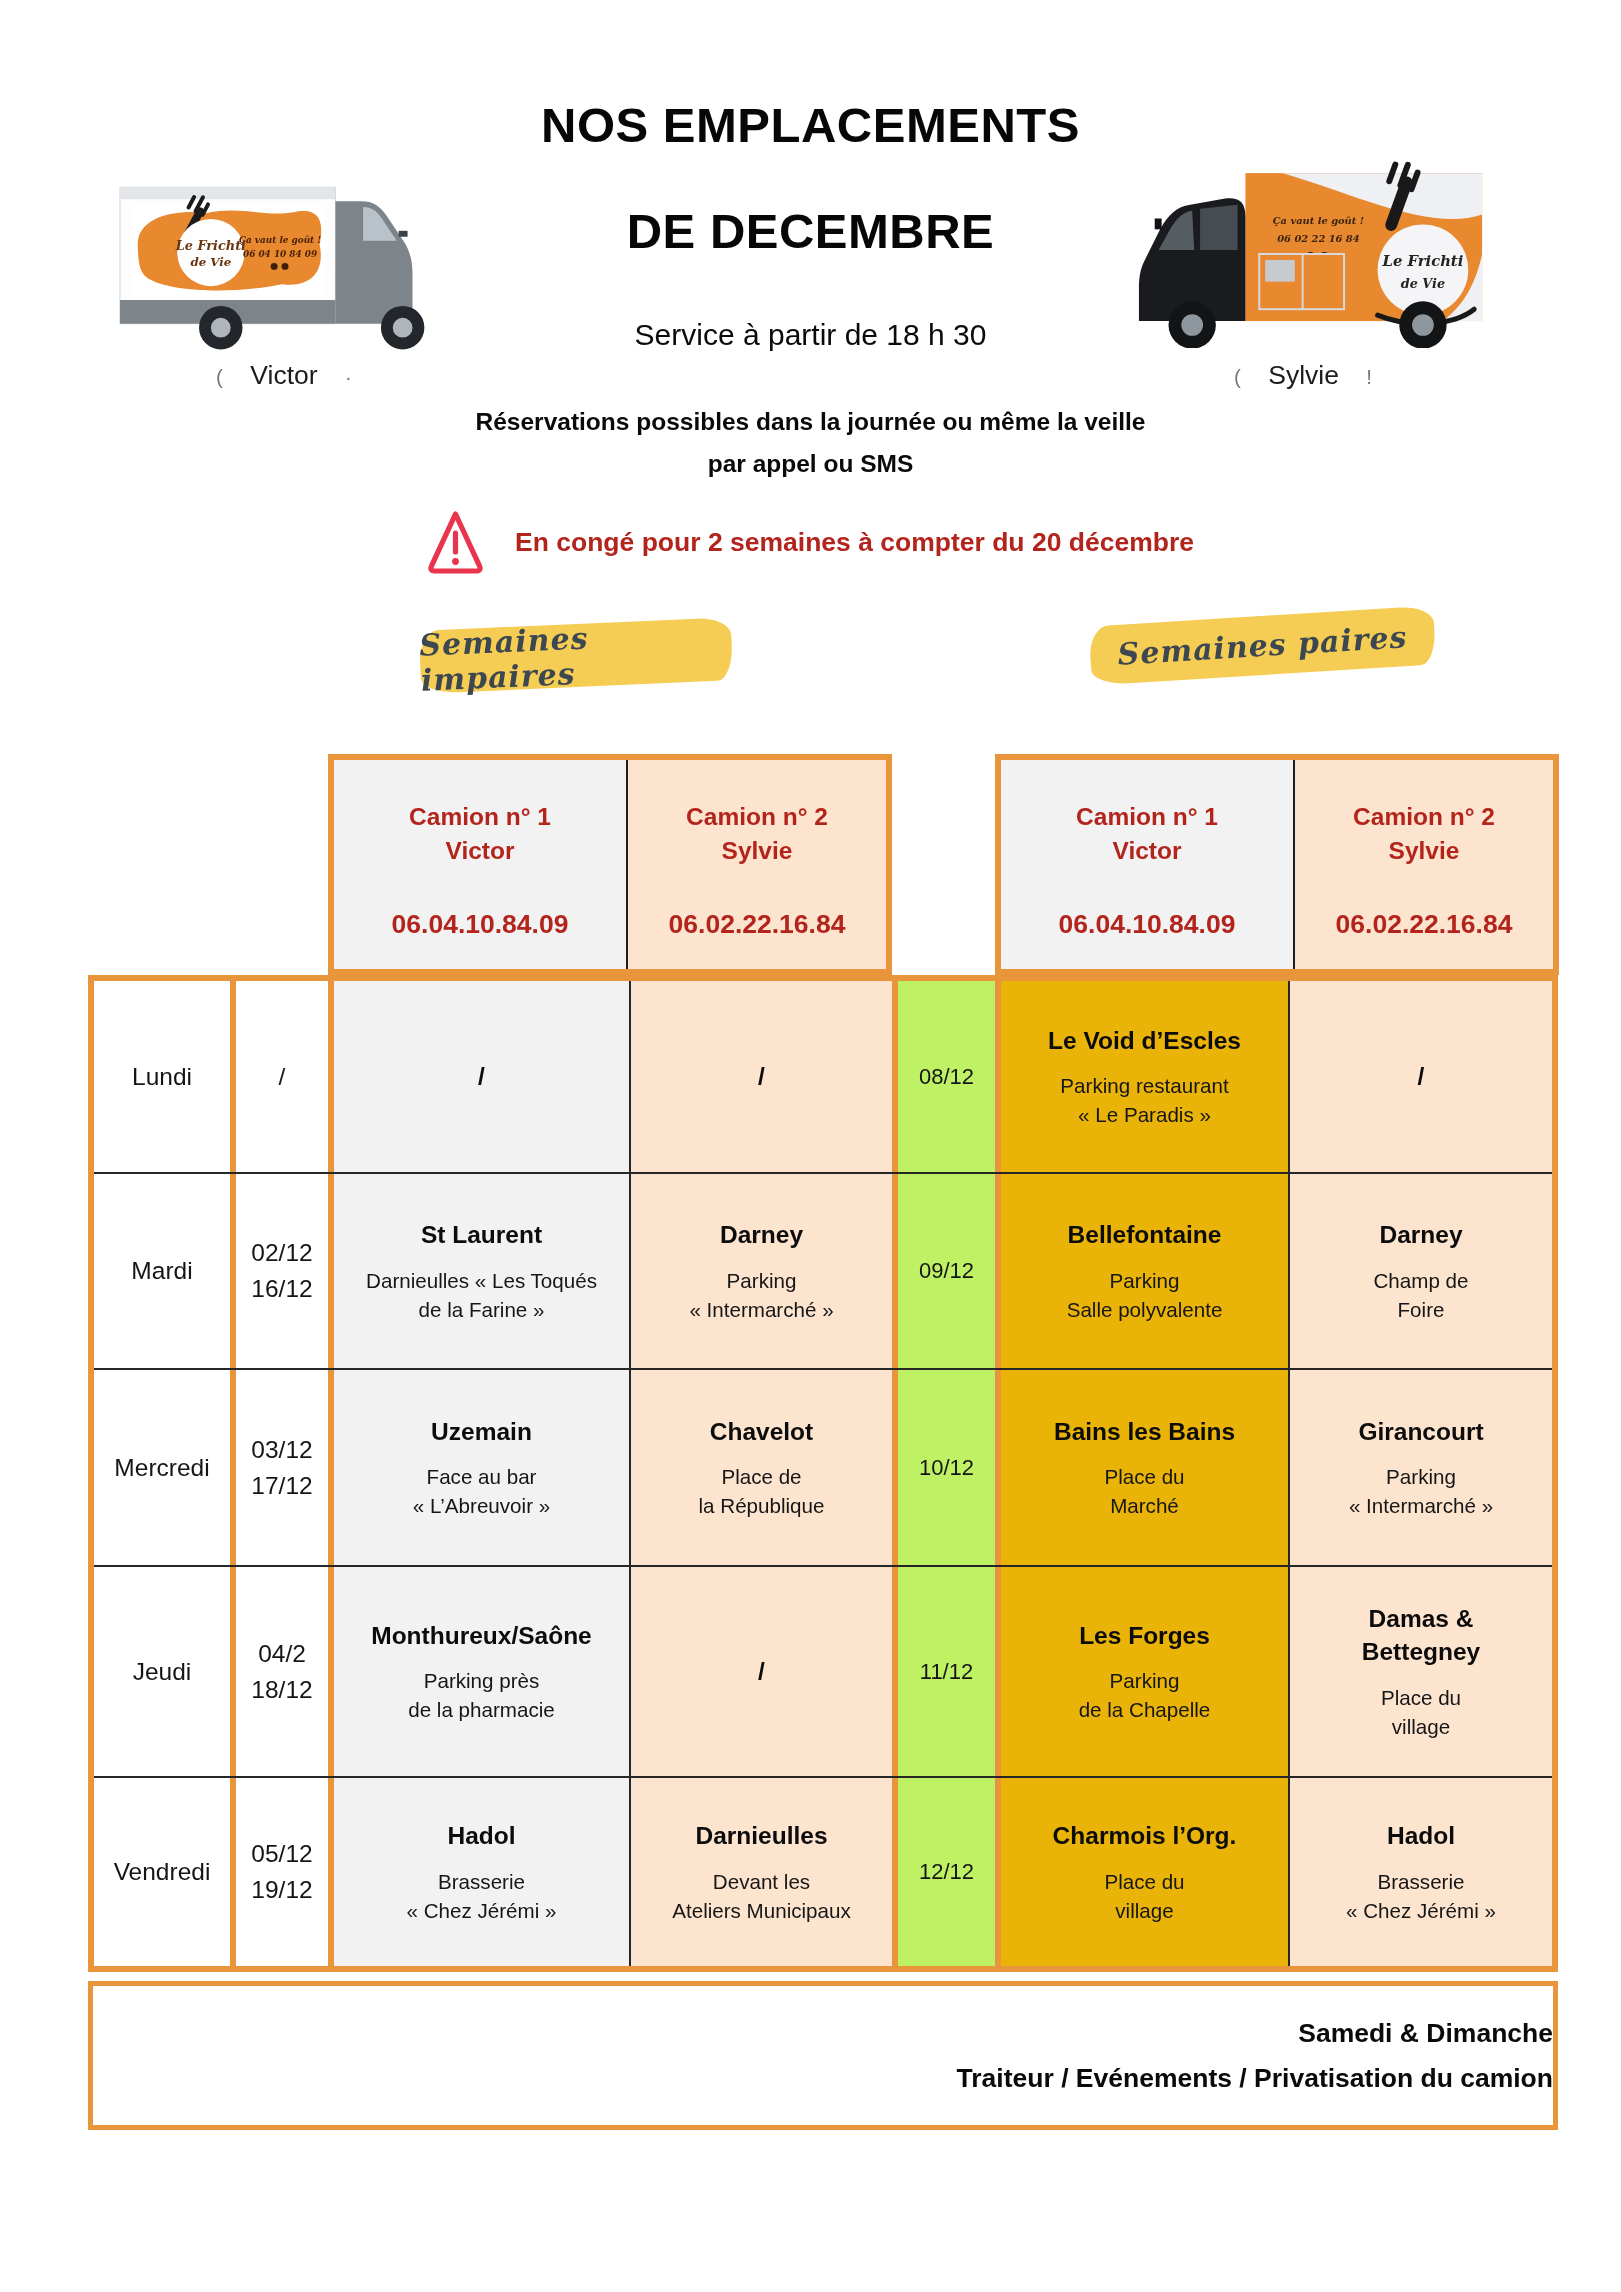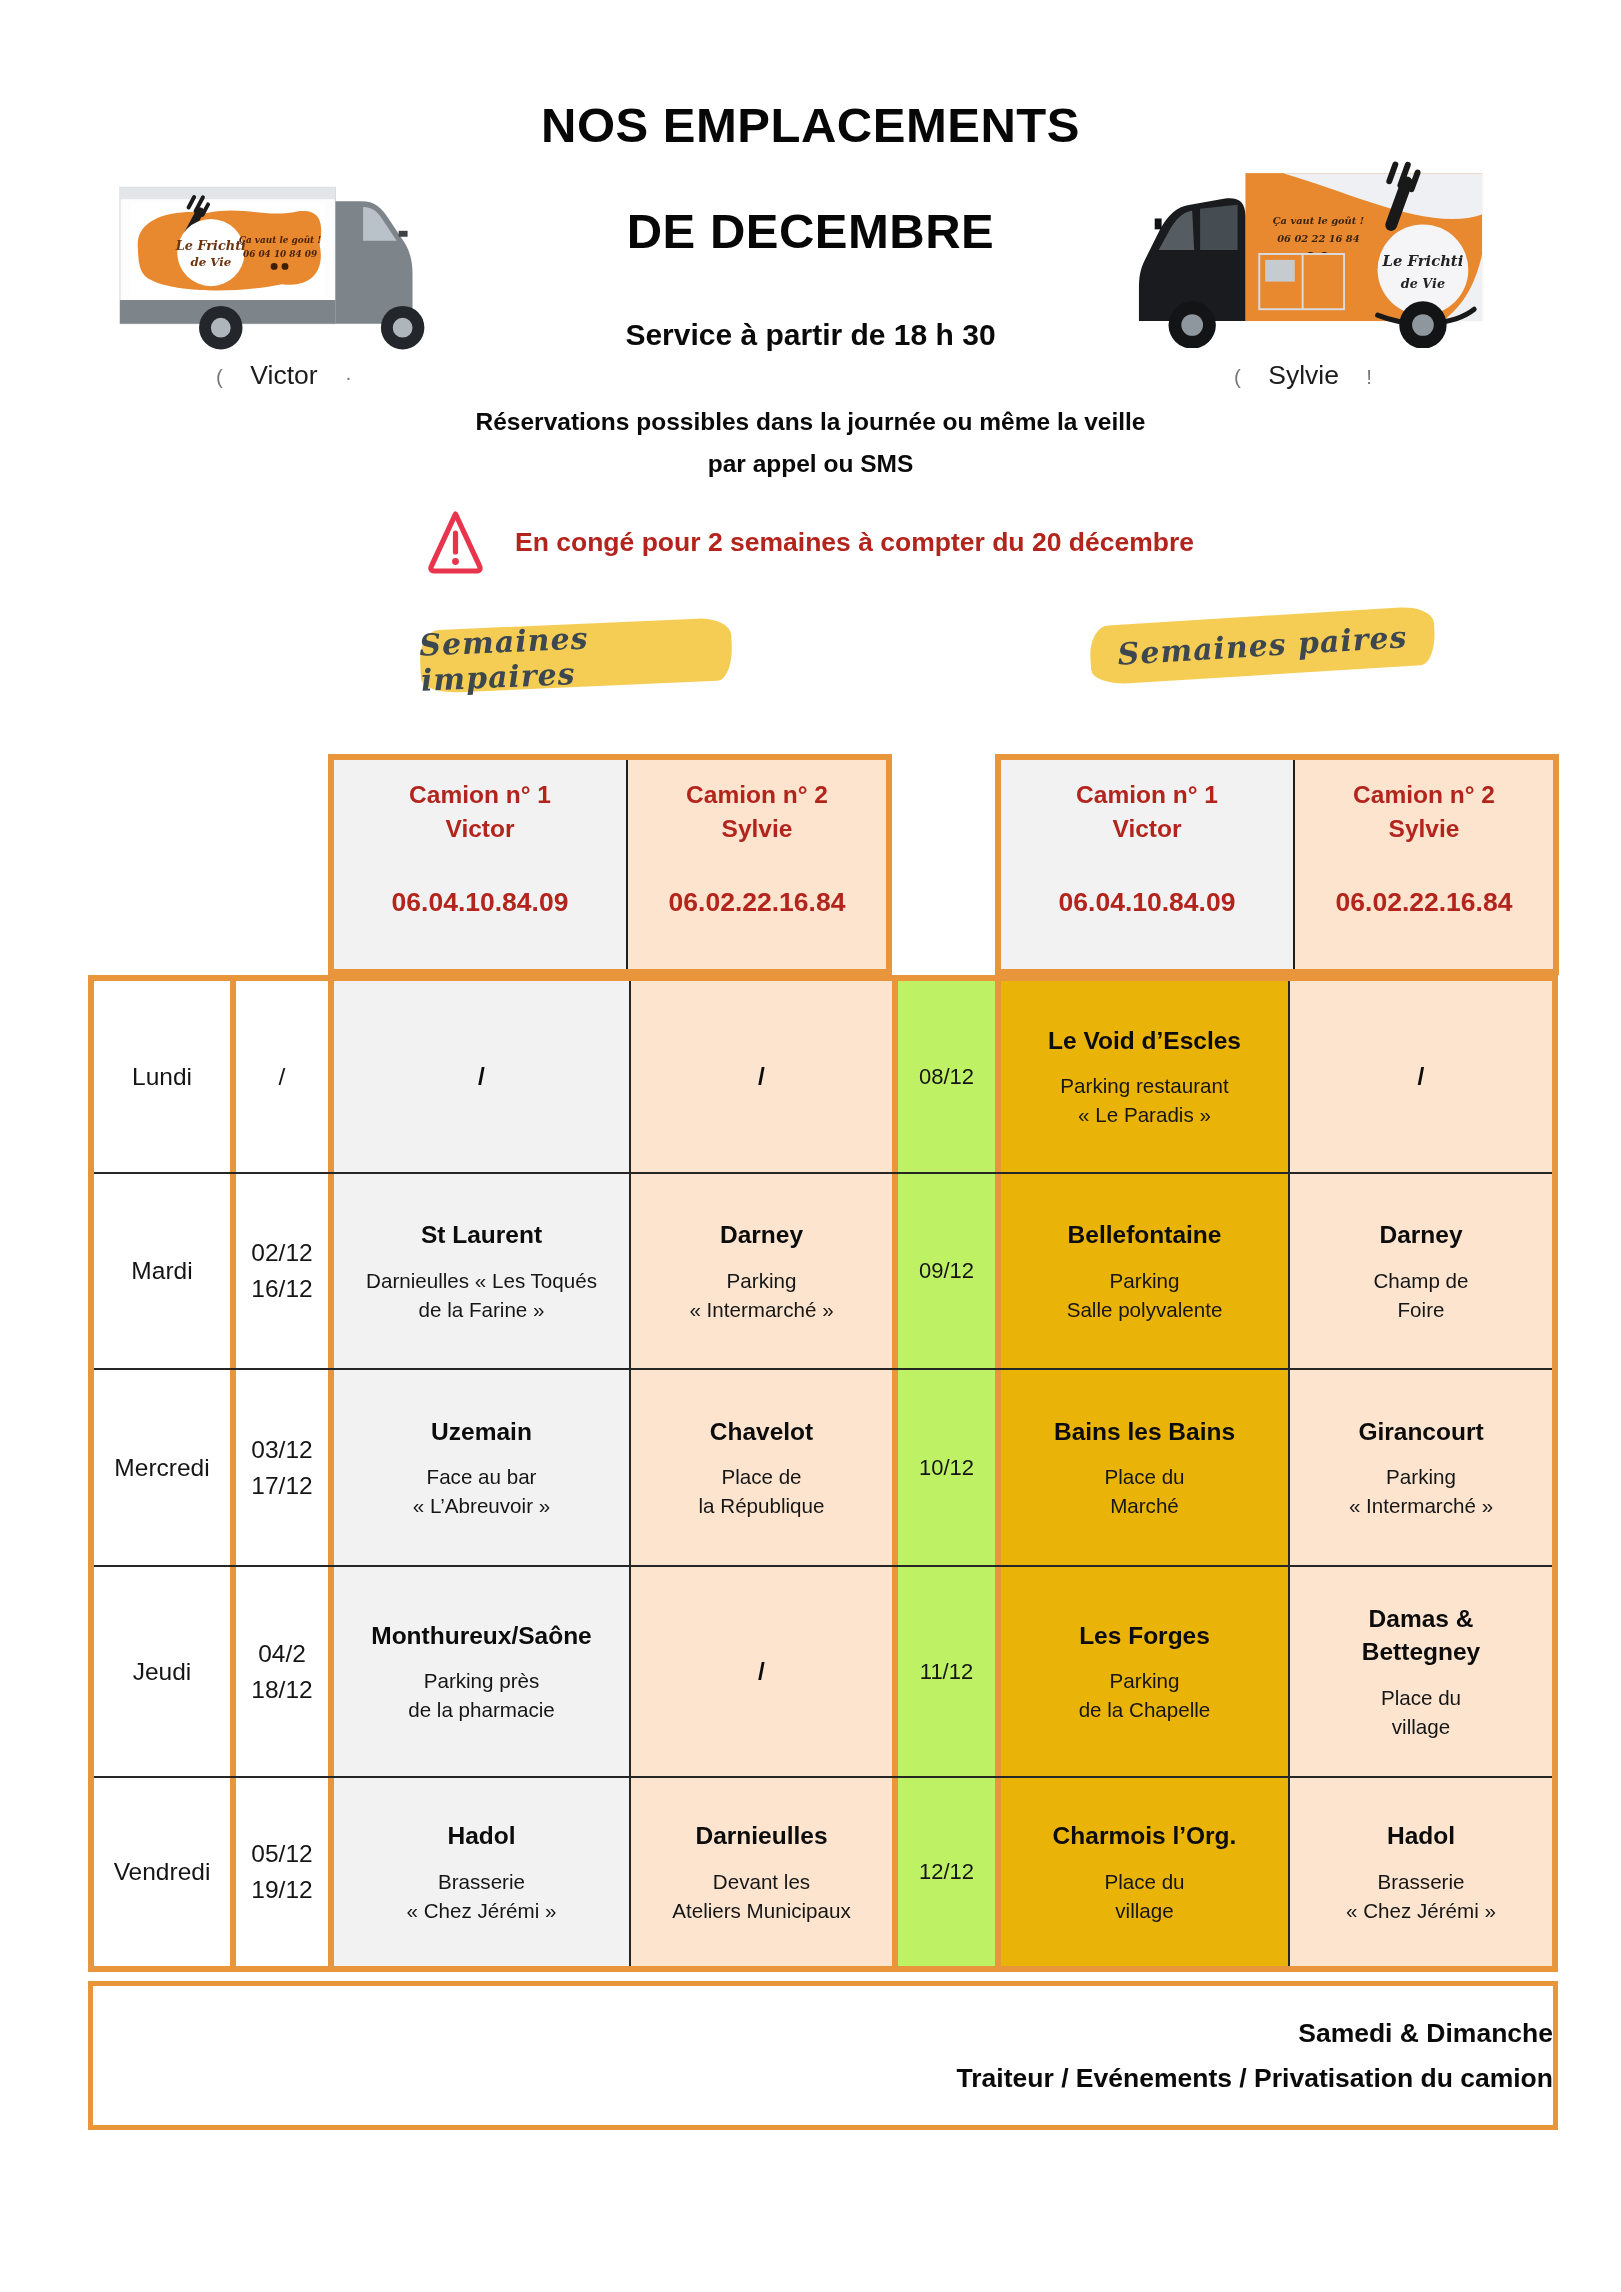--- a/index.html
+++ b/index.html
@@ -5,21 +5,21 @@
   html,body{margin:0;padding:0;background:#ffffff;}
   .page{position:relative;width:1621px;height:2293px;background:#fff;overflow:hidden;
         font-family:"Liberation Sans",sans-serif;color:#151515;margin-top:36px;}
 
   
   .title1,.title2{position:absolute;left:0;right:0;text-align:center;
         font-weight:bold;font-size:49px;letter-spacing:0.5px;color:#070707;}
   .title1{top:61px}
   .title2{top:167px}
   .service{position:absolute;left:0;right:0;top:282px;text-align:center;
-        font-weight:bold;font-size:30px;color:#0a0a0a;}
+        font-weight:normal;font-size:30px;color:#0a0a0a;}
   .resa{position:absolute;left:0;right:0;top:365px;text-align:center;
         font-weight:bold;font-size:24.5px;line-height:42px;color:#0a0a0a;}
 
   .truck{position:absolute;}
   .truck-victor{left:116px;top:125px;width:341px;height:194px;}
   .truck-sylvie{left:1135px;top:122px;width:355px;height:190px;}
   .tlabel{position:absolute;top:324px;display:flex;justify-content:center;
         align-items:baseline;gap:27.4px;font-size:26.5px;color:#1c1c1c;}
   .tlabel-victor{left:98px;width:372px;}
   .tlabel-sylvie{left:1117px;width:372px;}
@@ -38,21 +38,21 @@
   .banner-pai{left:1090px;top:580px;width:345px;height:59px;transform:rotate(-3.5deg);}
   .banner span{font-family:"DejaVu Serif",serif;font-style:italic;font-weight:bold;
         font-size:30px;color:#3D4750;letter-spacing:1px;}
 
   
   .hbox{position:absolute;top:718px;height:221px;box-sizing:border-box;
         border:6.9px solid #E8953C;display:flex;}
   .hbox-left{left:328px;width:564px;}
   .hbox-right{left:995px;width:564px;}
   .hcell{display:flex;flex-direction:column;align-items:center;box-sizing:border-box;
-        padding-top:18px;}
+        padding-top:40px;}
   .hcell.c1{flex:0 0 294px;background:#F2F2F2;border-right:2px solid #1f1f1f;}
   .hcell.c2{flex:1;background:#FCE4CF;}
   .hname{font-size:24.5px;font-weight:bold;color:#B3241C;line-height:34px;text-align:center;}
   .hphone{margin-top:41px;font-size:26.5px;font-weight:bold;color:#B3241C;}
 
   
   .bodygrid{position:absolute;left:88px;top:939px;width:1470px;height:997px;
         box-sizing:border-box;border:6.9px solid #E8953C;display:flex;flex-direction:column;}
   .brow{display:flex;box-sizing:border-box;border-bottom:2px solid #262626;}
   .brow:last-child{border-bottom:none;}

